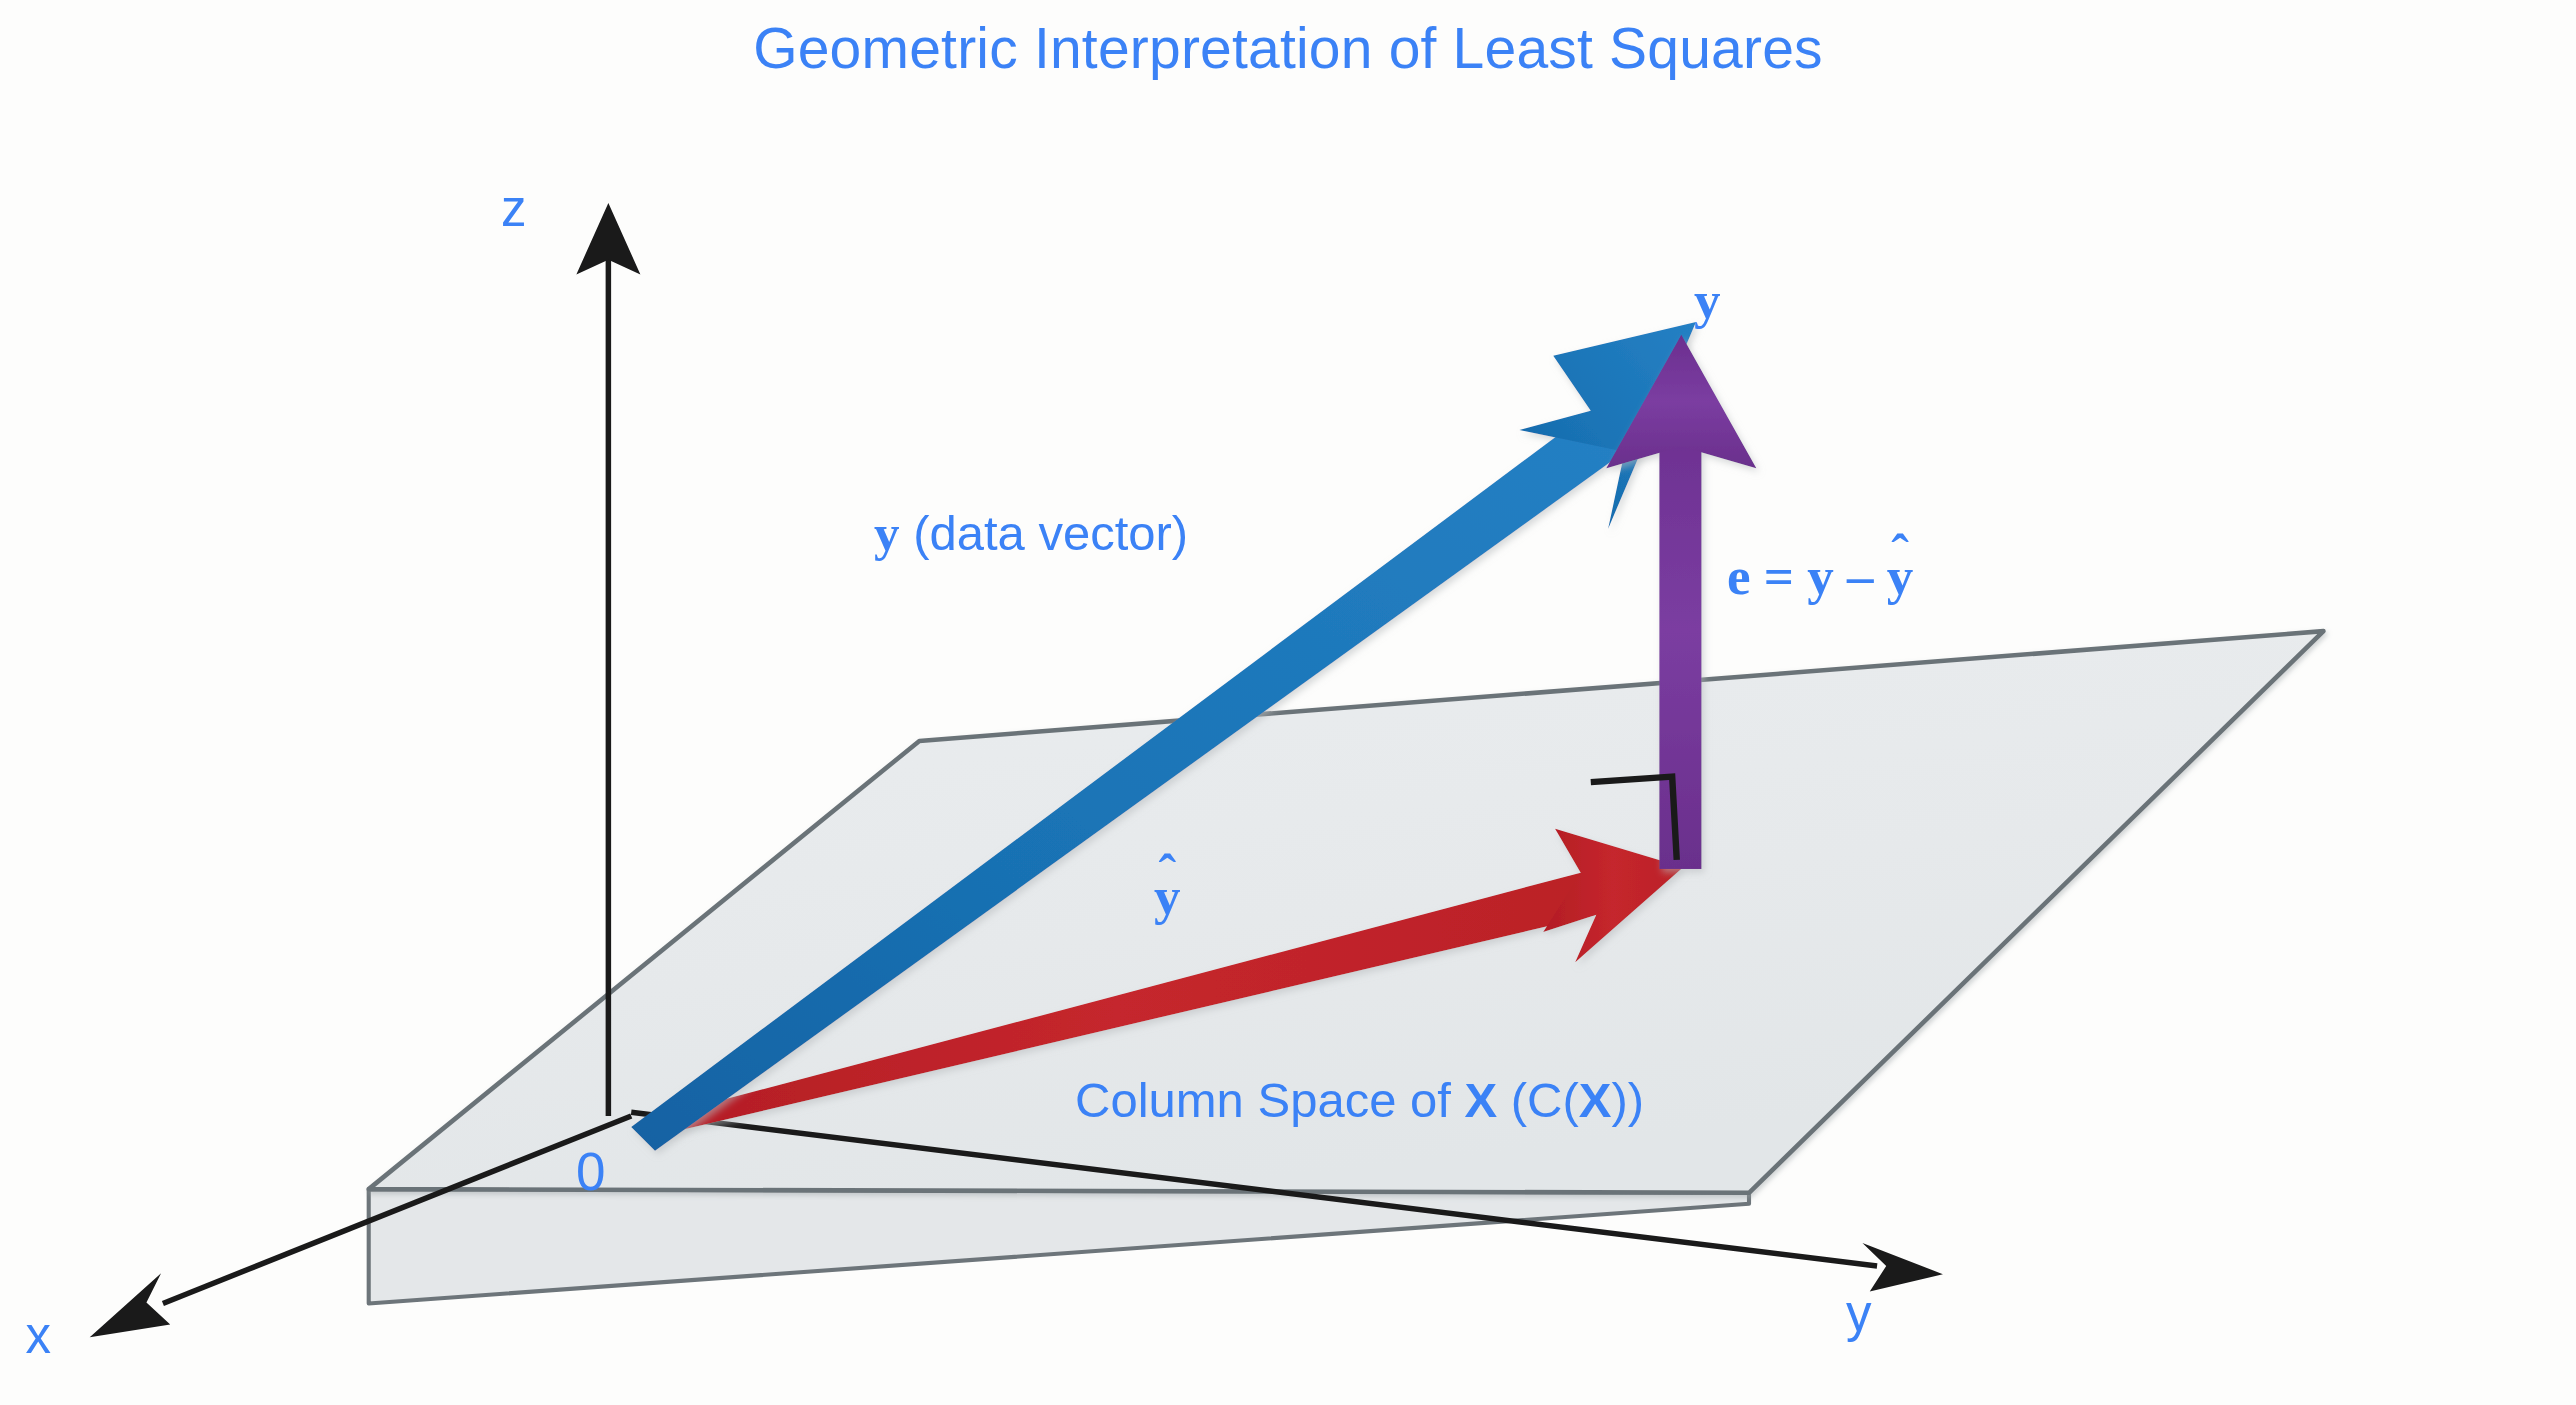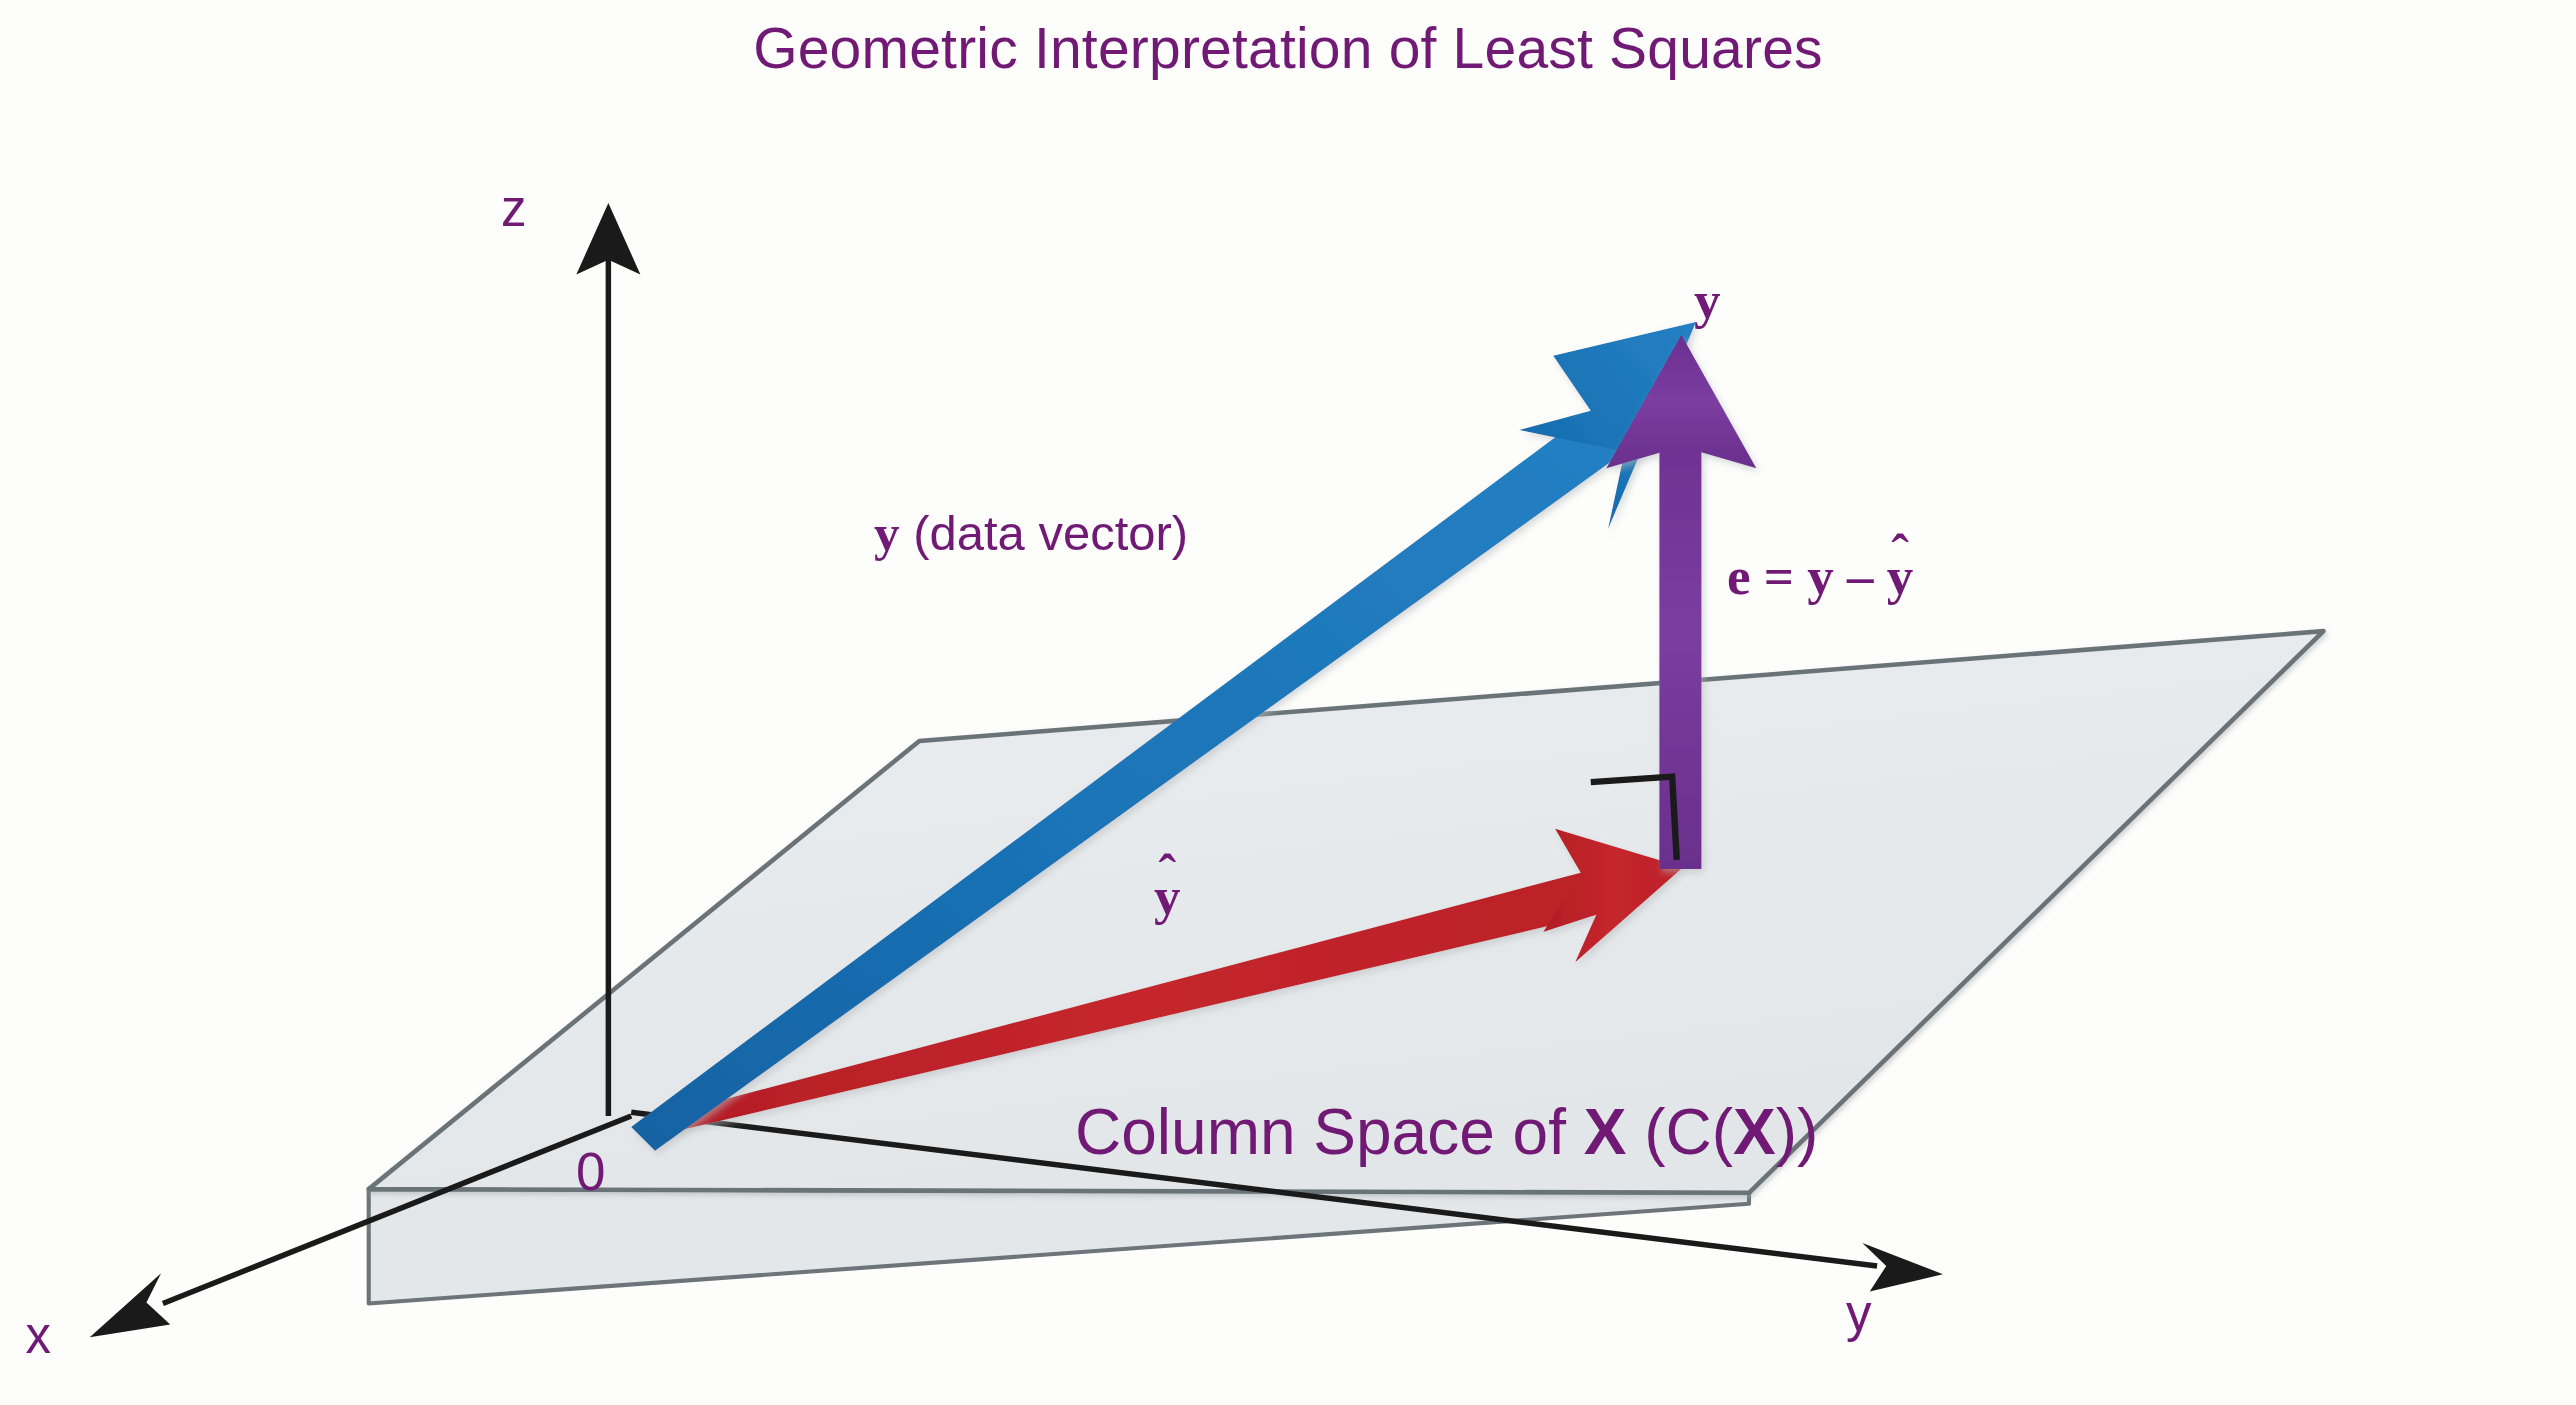--- a/index.html
+++ b/index.html
@@ -24,21 +24,21 @@
   #figure {
     position: absolute;
     left: 0;
     top: 0;
     width: 2576px;
     height: 1405px;
   }
   .lbl {
     position: absolute;
     white-space: nowrap;
-    color: #701a75;
+    color: #3b82f6;
     line-height: 1;
   }
   #title {
     left: 0;
     top: 20px;
     width: 2576px;
     text-align: center;
     font-size: 57px;
     font-weight: 400;
     letter-spacing: 0.2px;
@@ -62,21 +62,21 @@
   #label-axis-x { left: 25.6px;  top: 1310px; font-size: 51px; }
   #label-axis-y { left: 1846px; top: 1288px; font-size: 51px; }
   #label-origin { left: 576px; top: 1145px; font-size: 53px; }
 
   #label-data-vector { left: 874px; top: 508px; font-size: 49px; }
   #label-data-vector .mathbold { font-size: 51px; }
 
   #label-error      { left: 1727px; top: 549px; font-size: 53px; }
   #label-yhat       { left: 1154px; top: 869px; font-size: 53px; }
   #label-y-tip      { left: 1694px; top: 273px; font-size: 53px; }
-  #label-colspace   { left: 1075px; top: 1100px; font-size: 64px; }
+  #label-colspace   { left: 1075px; top: 1076px; font-size: 49px; }
 
   .hat-wrap {
     position: relative;
     display: inline-block;
   }
   .hat-wrap > .hat {
     position: absolute;
     left: 50%;
     top: -0.44em;
     transform: translateX(-50%);

